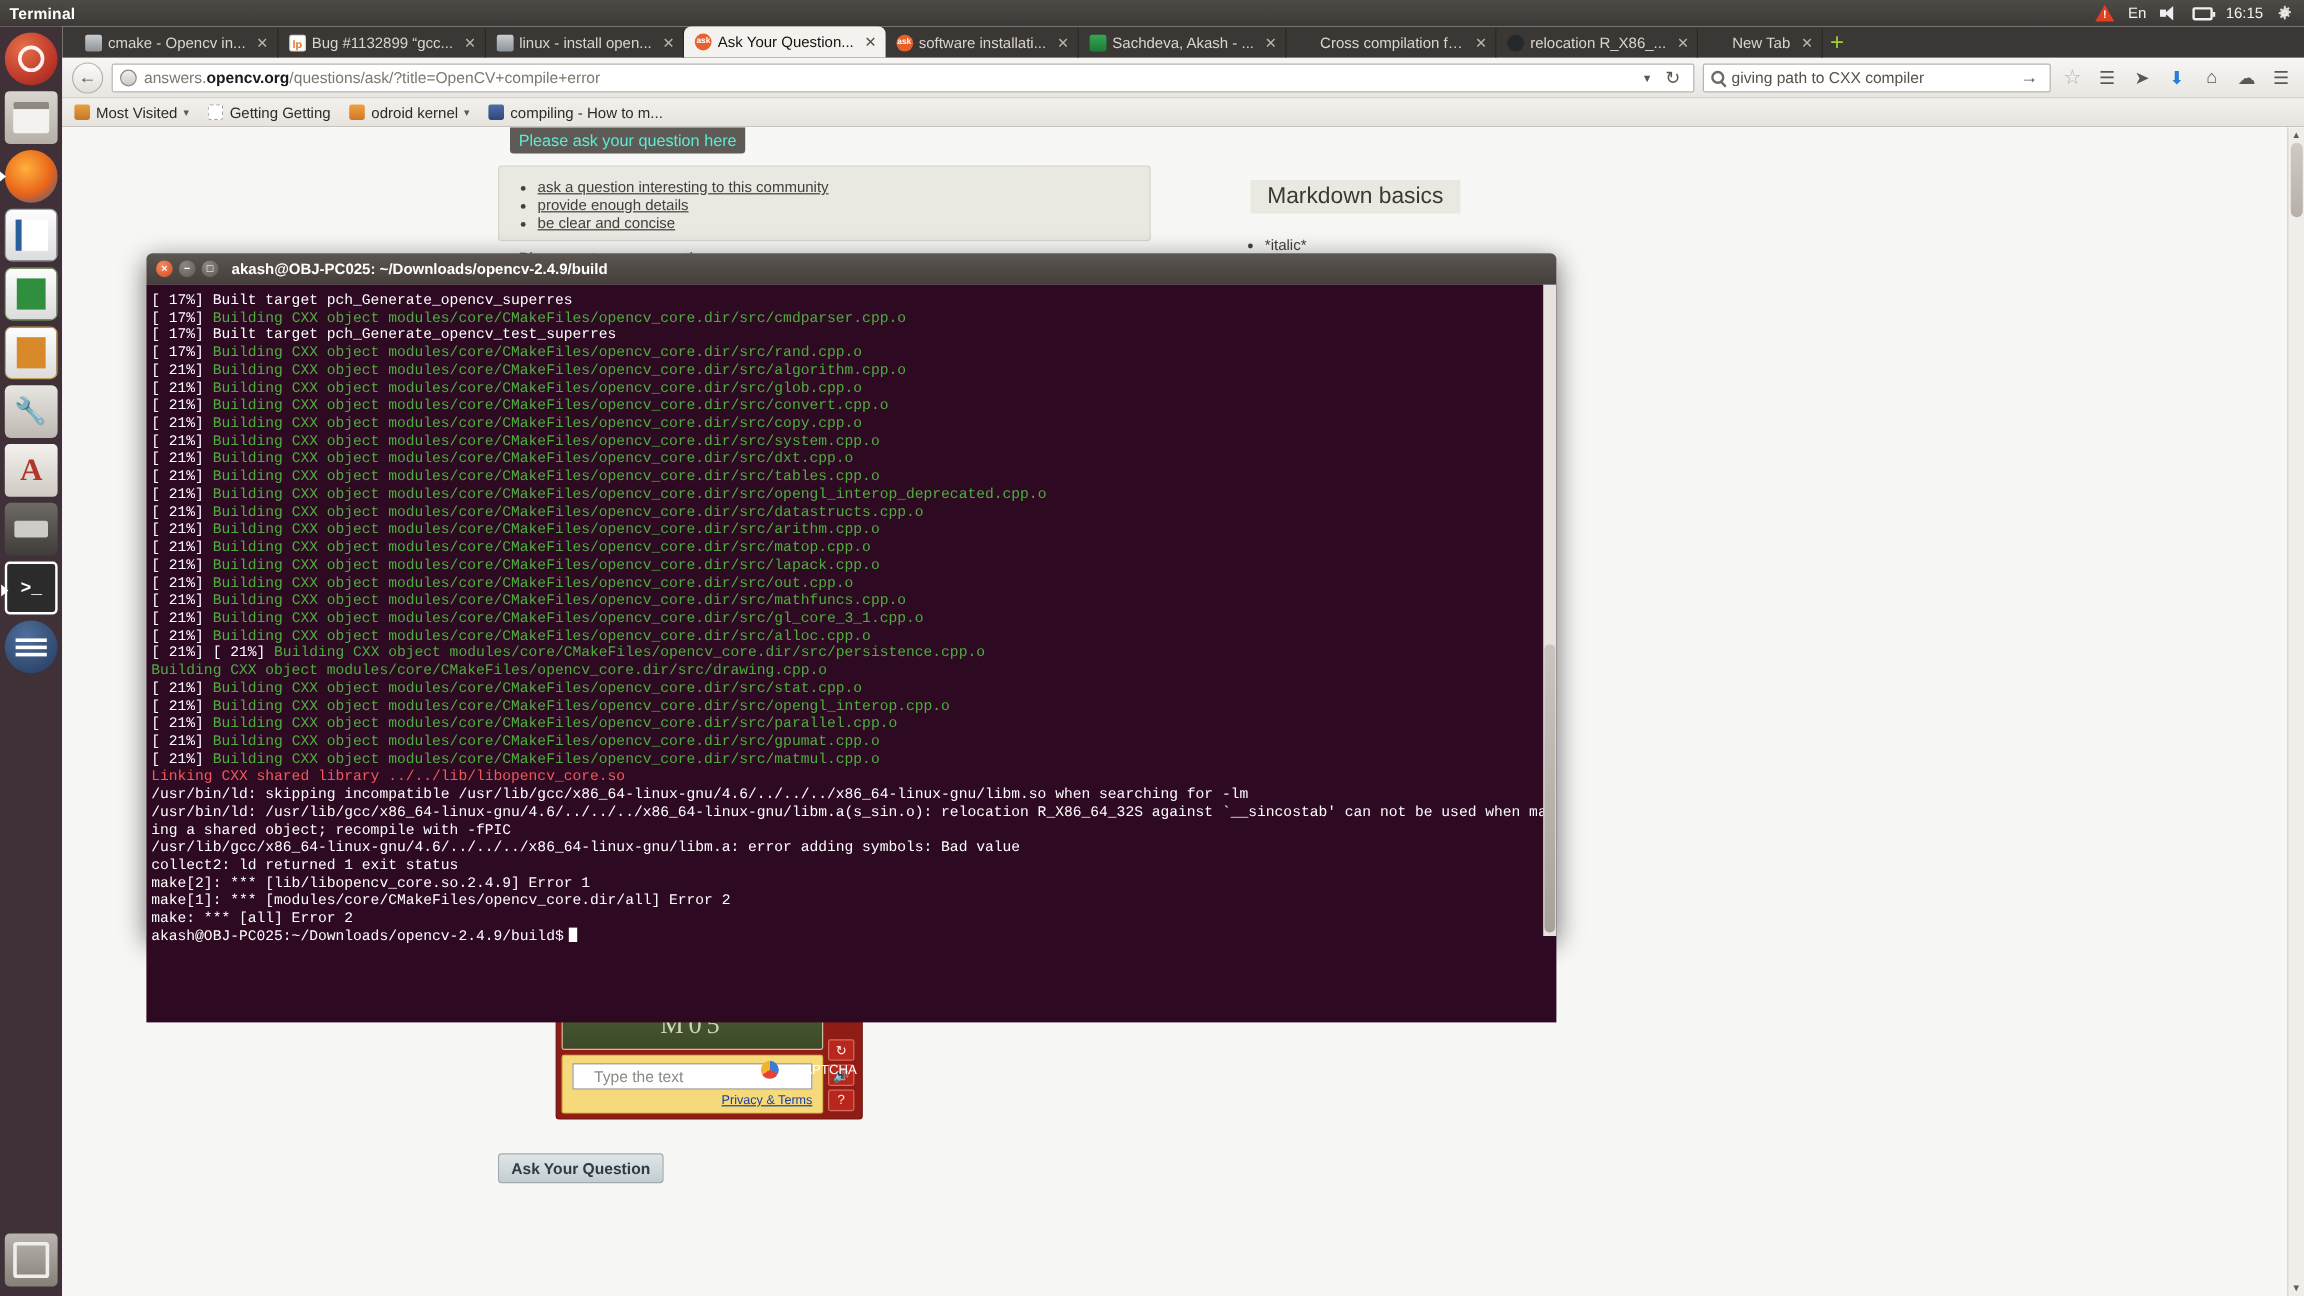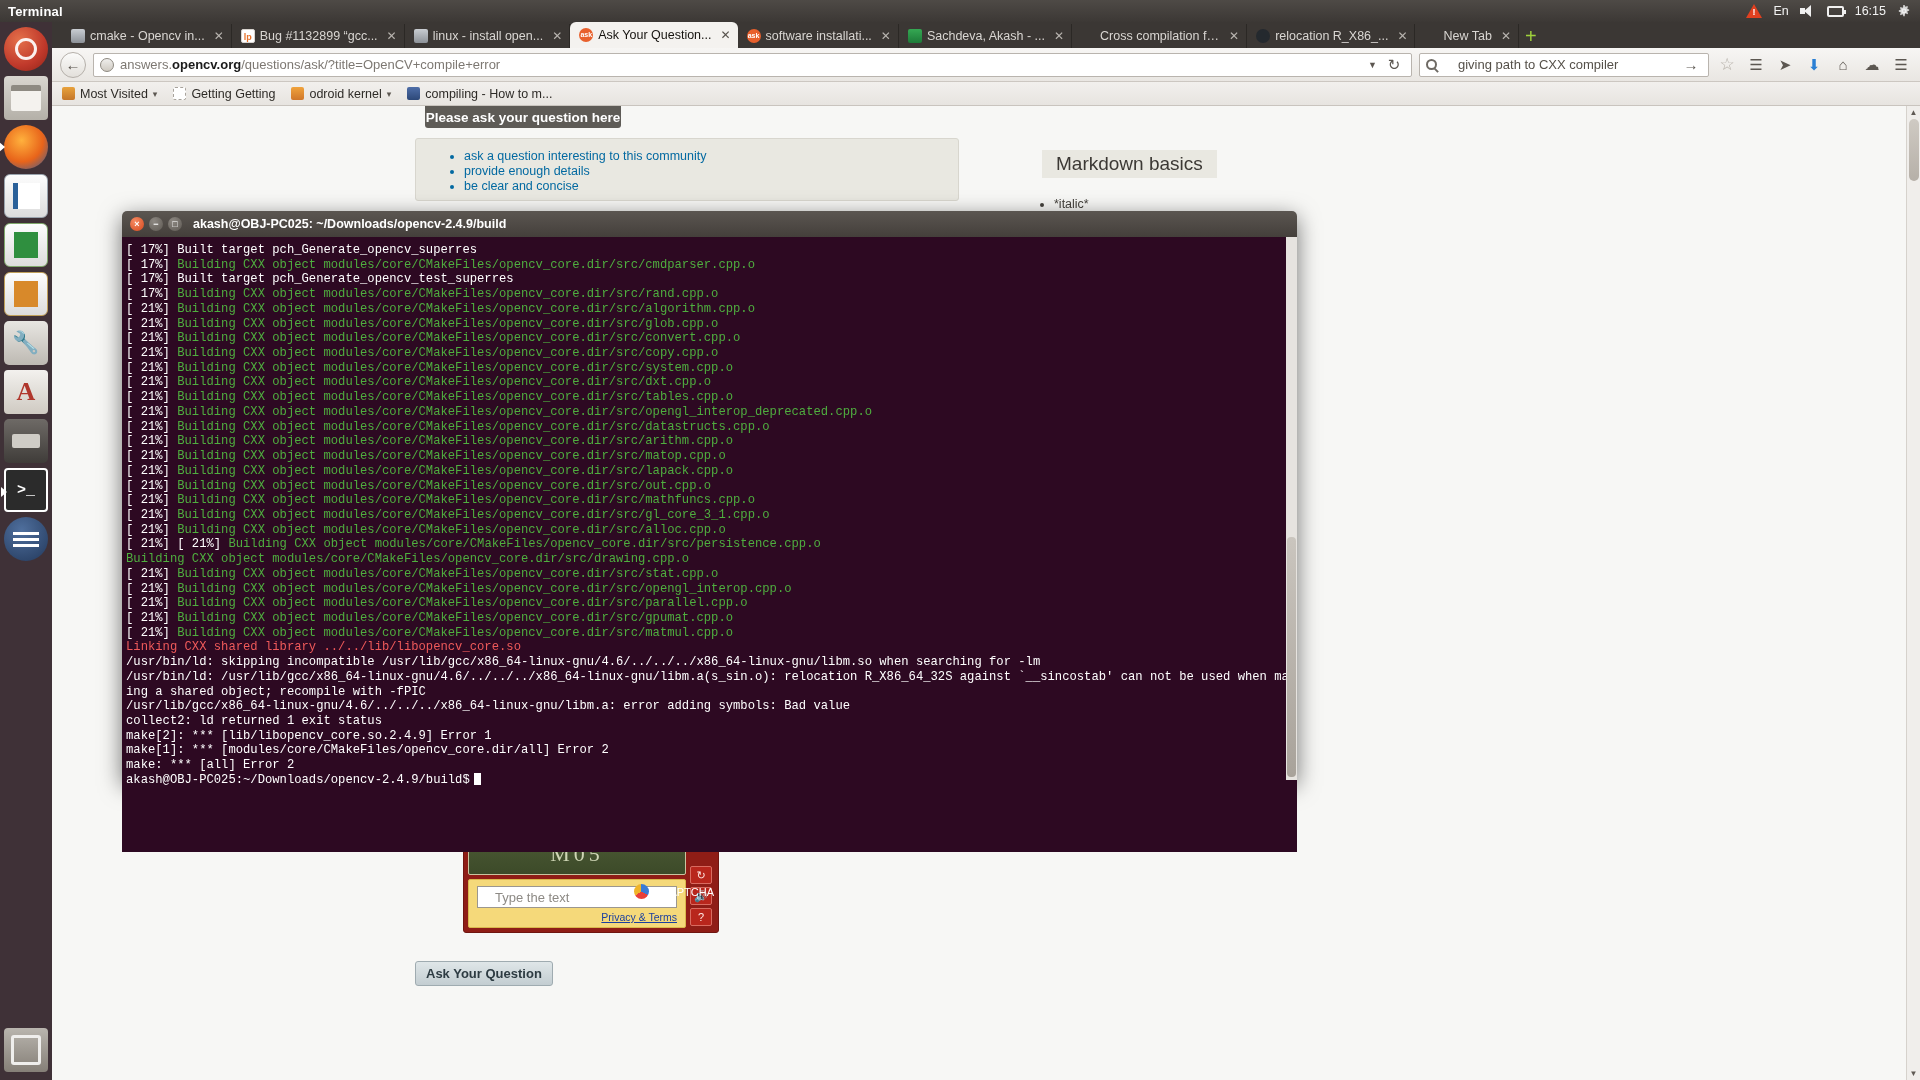--- a/index.html
+++ b/index.html
@@ -90,21 +90,21 @@
   .nav-circle { width: 26px; height: 26px; border-radius: 50%; border: 1px solid #b5b0aa; background: linear-gradient(#fbfbfa,#e3e0db); display: flex; align-items: center; justify-content: center; color: #55504a; font-size: 15px; }
   #urlbar {
     flex: 1 1 auto; height: 24px; background: #ffffff; border: 1px solid #b9b4ae; border-radius: 2px;
     display: flex; align-items: center; padding: 0 6px; gap: 6px; font-size: 13px; color: #7d7872; min-width: 0;
   }
   #urlbar .url-text { flex: 1 1 auto; overflow: hidden; white-space: nowrap; text-overflow: ellipsis; }
   #urlbar .url-text b { color: #1a1a1a; font-weight: bold; }
   .globe { width: 14px; height: 14px; border-radius: 50%; border: 1px solid #8d8880; flex: none; background: linear-gradient(#efeeec,#cfcac2); }
   #searchbar {
     width: 290px; height: 24px; background: #ffffff; border: 1px solid #b9b4ae; border-radius: 2px;
-    display: flex; align-items: center; padding: 0 6px; gap: 21px; font-size: 13px; color: #555049; flex: none;
+    display: flex; align-items: center; padding: 0 6px; gap: 6px; font-size: 13px; color: #555049; flex: none;
   }
   #searchbar .q { flex: 1 1 auto; overflow: hidden; white-space: nowrap; }
   .mag { width: 11px; height: 11px; border: 2px solid #6e6a64; border-radius: 50%; position: relative; flex: none; }
   .mag::after { content:""; position: absolute; right: -4px; bottom: -3px; width: 6px; height: 2px; background: #6e6a64; transform: rotate(45deg); }
   .nav-icon { width: 22px; height: 22px; display: flex; align-items: center; justify-content: center; color: #5c5751; font-size: 15px; flex: none; }
   .nav-icon.star { color: #b3aea7; font-size: 17px; }
   .nav-icon.dl { color: #2a7fd4; }
 
   
   #bookmarks { height: 24px; background: linear-gradient(#f2f0ed,#e7e4e0); border-bottom: 1px solid #c9c4be; display: flex; align-items: center; padding-left: 10px; gap: 16px; font-size: 12.5px; color: #2e2b27; }
@@ -115,28 +115,28 @@
   .bm-ico.ok { background: linear-gradient(#f0a33c,#d0762a); }
   .bm-ico.cm { background: linear-gradient(#4e6ea8,#2d4878); }
   .caret { font-size: 9px; color: #5c5751; }
 
   
   #content { position: relative; height: 974px; background: #ffffff; overflow: hidden; }
   #page { position: absolute; left: 0; top: 0; right: 14px; bottom: 0; background: #f7f7f5; }
 
   .ask-banner {
     position: absolute; left: 373px; top: 0px; width: 196px; height: 22px;
-    background: #5e5b56; color: #ffffff; font-size: 13.5px; font-weight: bold;
+    background: #5e5b56; color: #5eead4; font-size: 13.5px; font-weight: normal;
     display: flex; align-items: center; justify-content: center; border-radius: 0 0 3px 3px;
   }
   .tips-box {
     position: absolute; left: 363px; top: 32px; width: 544px; height: 63px;
     background: #e9e8e1; border: 1px solid #d8d6ce; border-radius: 3px; padding: 10px 0 0 18px;
   }
-  .tips-box ul { list-style: disc; margin-left: 30px; color: #0369a1; font-size: 12.5px; line-height: 14.8px; }
+  .tips-box ul { list-style: disc; margin-left: 14px; color: #404040; font-size: 12.5px; line-height: 14.8px; text-decoration: underline; }
   .prompt-line { position: absolute; left: 380px; top: 102px; font-size: 13.5px; color: #3d3a35; }
 
   .md-title { position: absolute; left: 990px; top: 44px; font-size: 19px; color: #3c3935; background: #e9e8e1; padding: 3px 14px; }
   .md-list { position: absolute; left: 990px; top: 88px; font-size: 12.5px; color: #44413c; line-height: 20px; list-style: disc; margin-left: 12px; }
 
   
   .captcha-wrap { position: absolute; left: 363px; top: 722px; width: 256px; margin-left: 48px; }
   .captcha-outer { background: #8f1d16; border: 1px solid #6f1611; border-radius: 3px; padding: 4px; display: flex; }
   .captcha-left { flex: 1 1 auto; }
   .captcha-img { height: 42px; background: linear-gradient(#4d5b35, #3c4a29); border: 1px solid #c9c4a0; border-radius: 2px; color: #cfd6b5; font-family: "Liberation Serif", serif; font-size: 22px; display: flex; align-items: center; justify-content: center; letter-spacing: 4px; }

